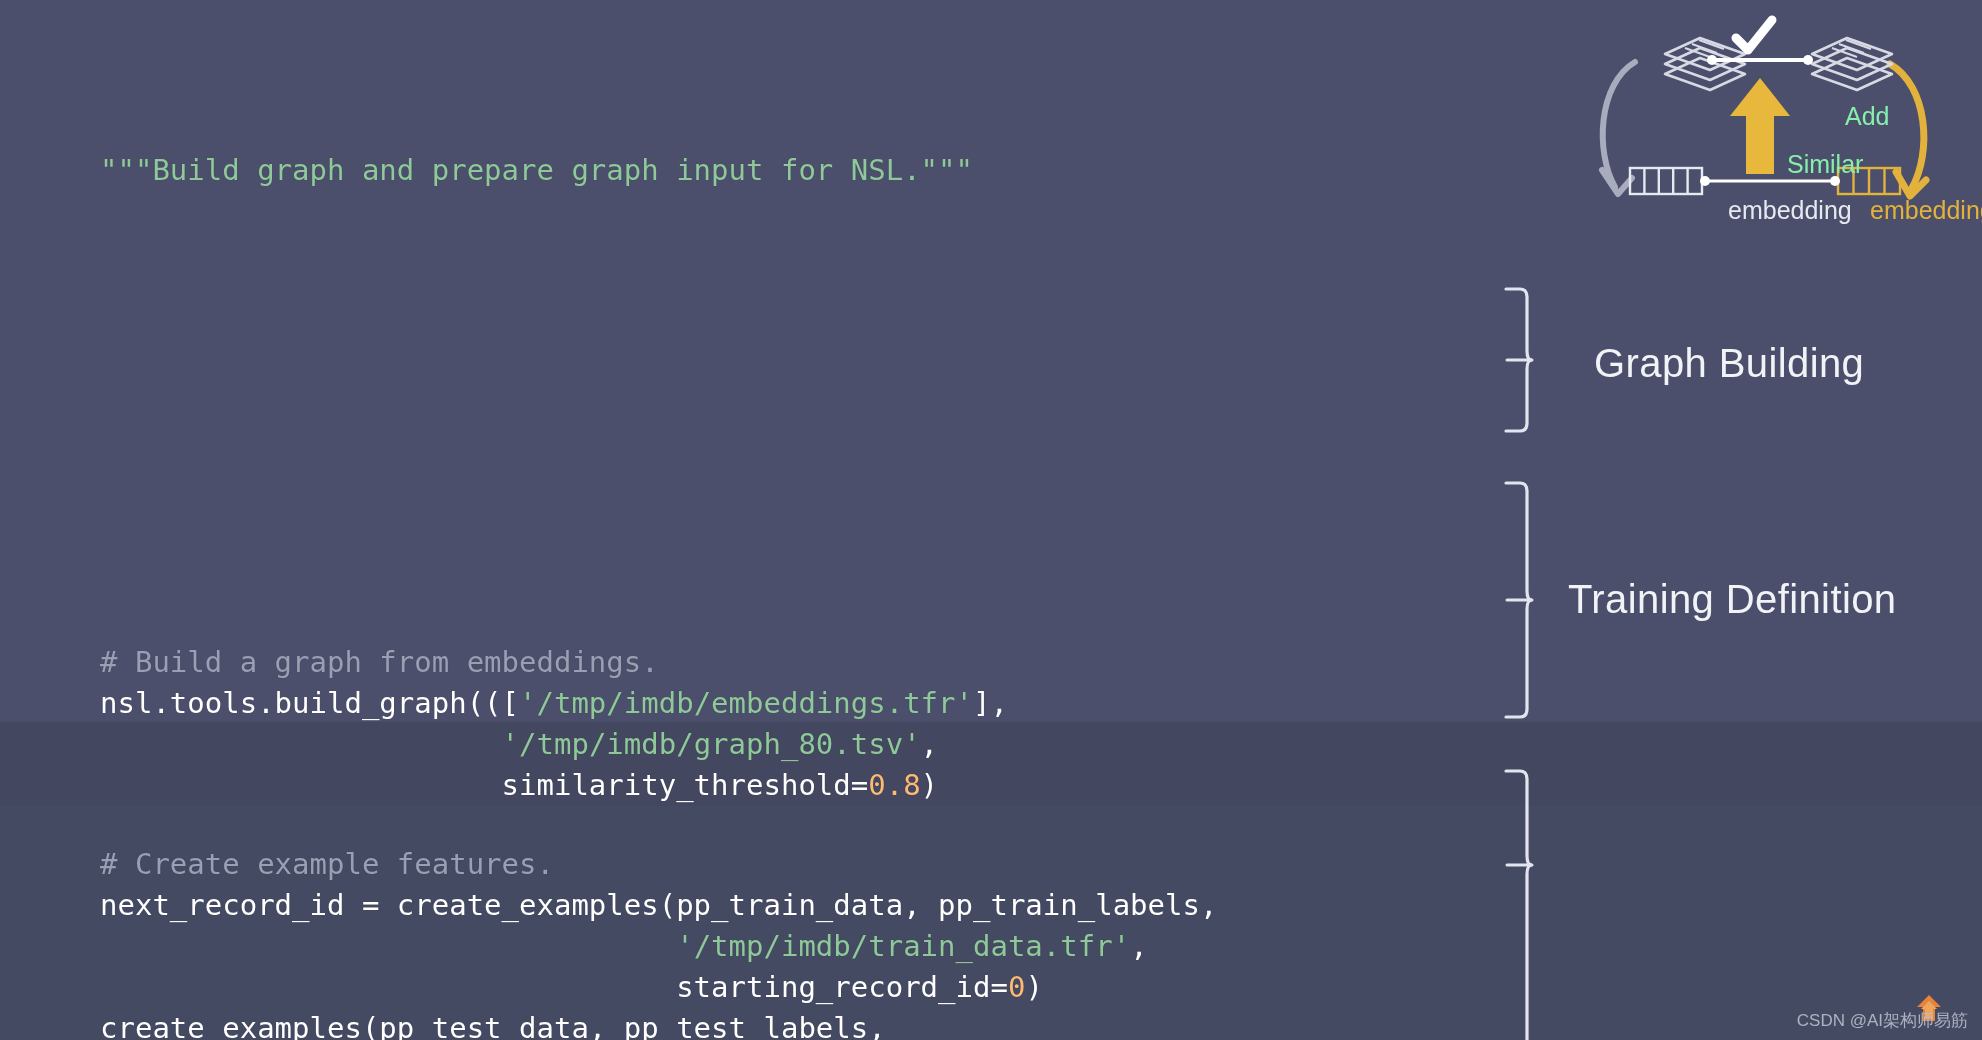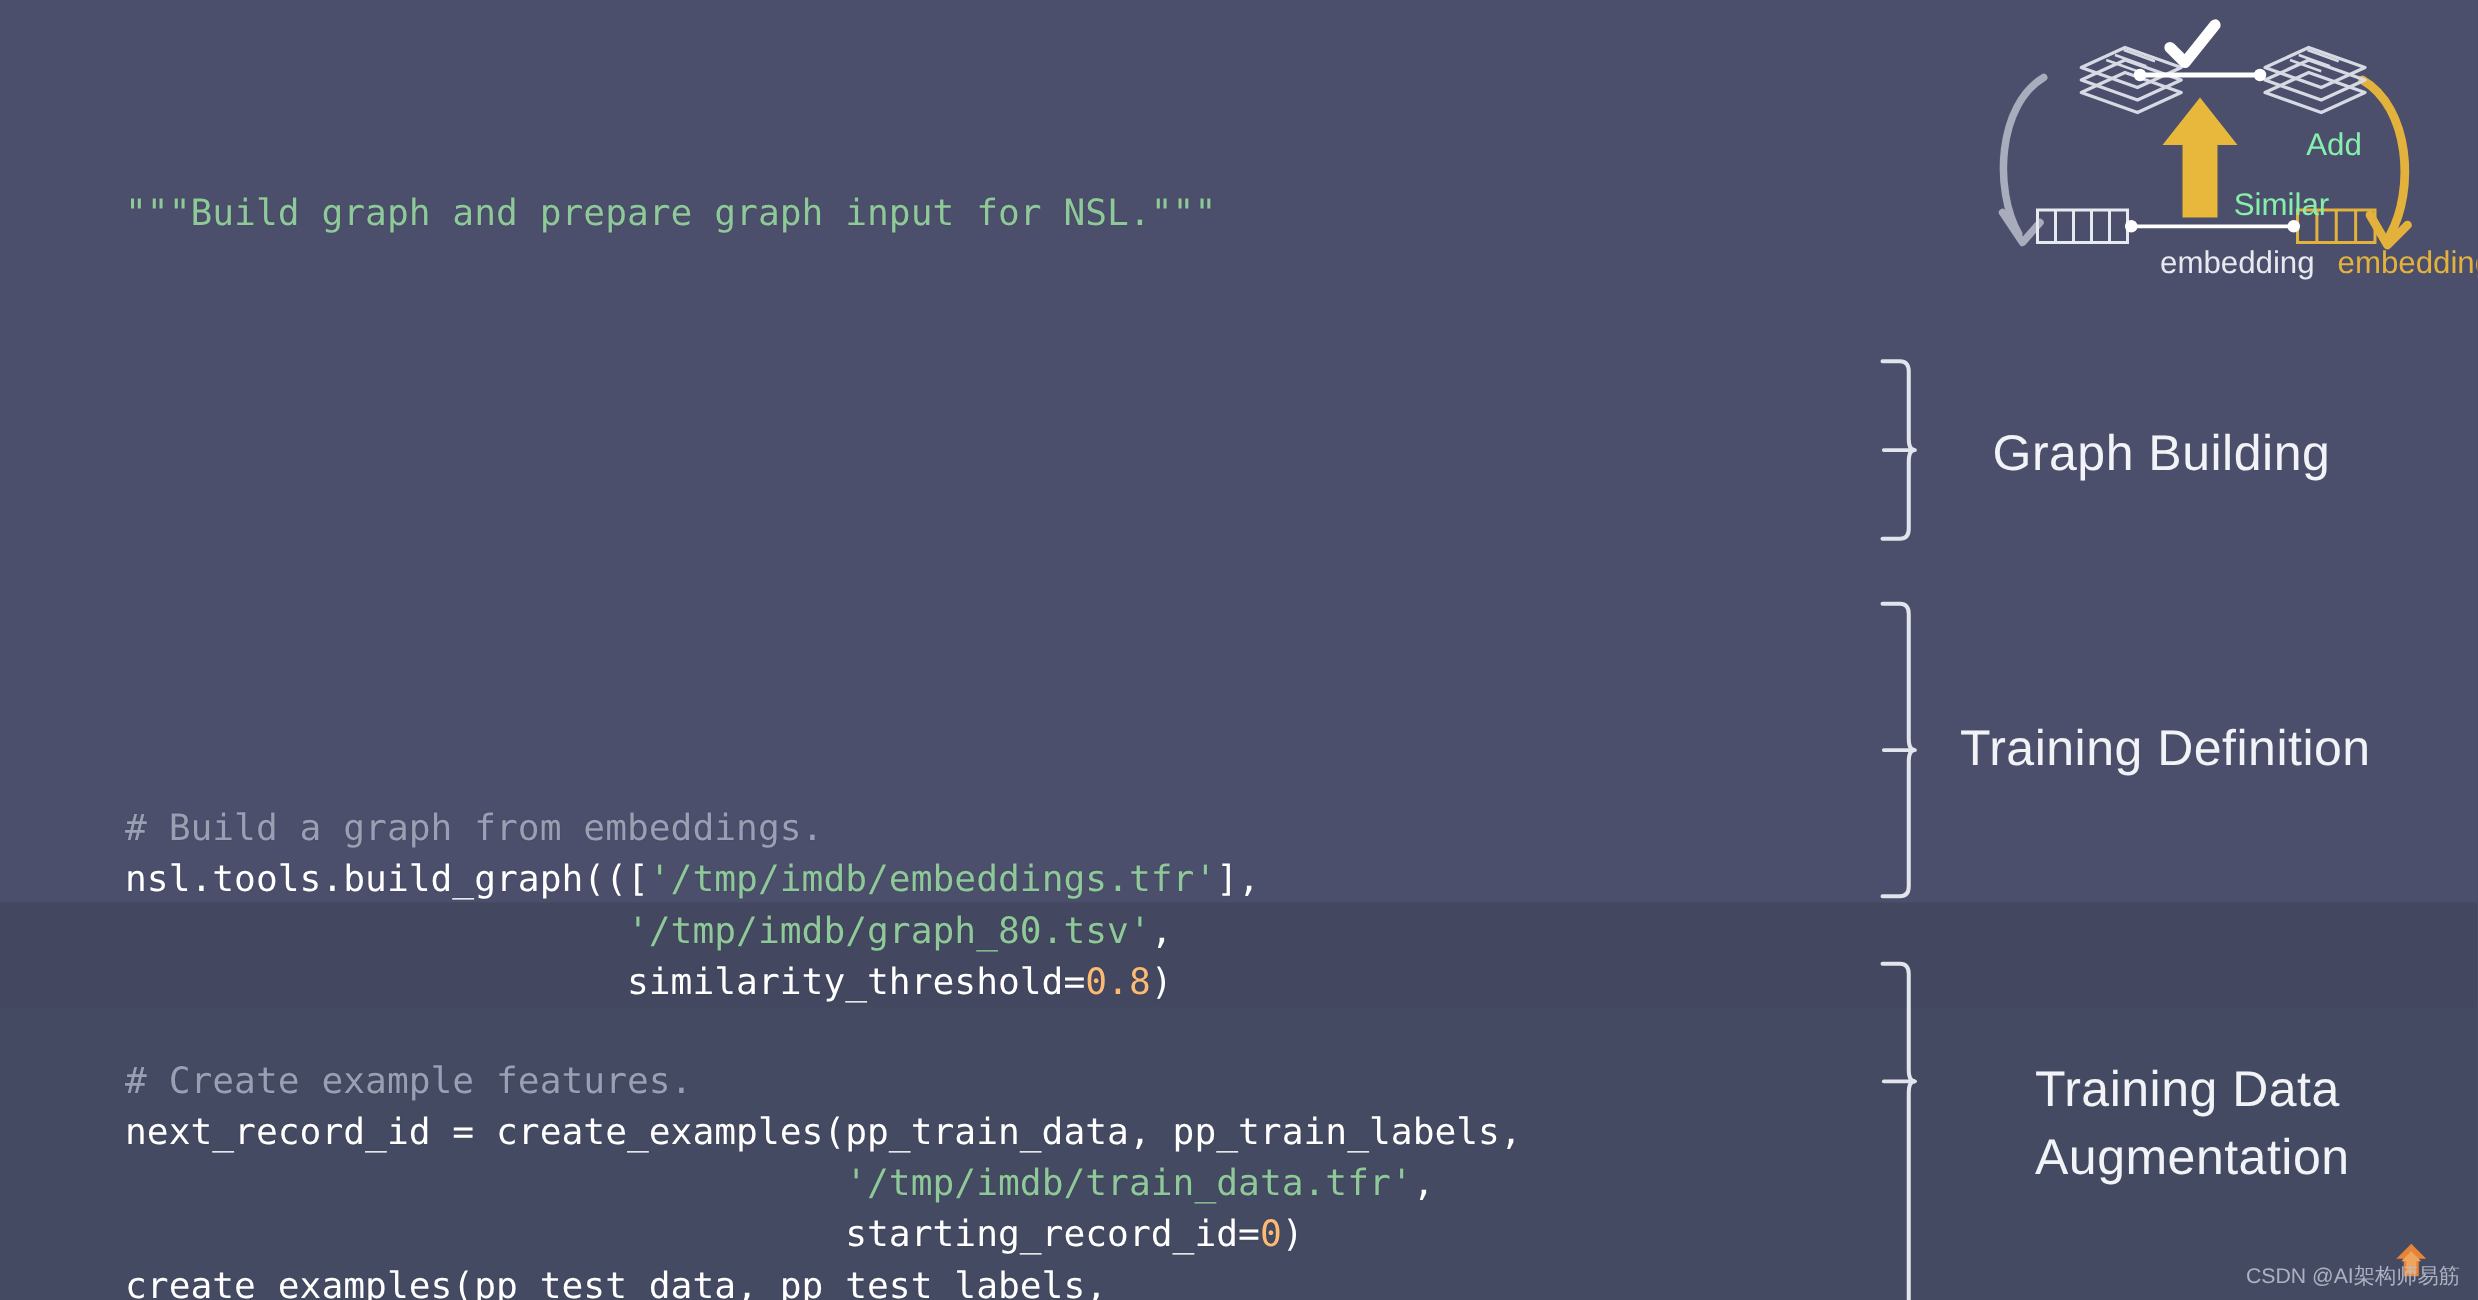--- a/index.html
+++ b/index.html
@@ -59,20 +59,21 @@
 
   .stage-label {
     position: absolute;
     color: #f2f3f7;
     font-family: "Liberation Sans", sans-serif;
     font-size: 40px;
     font-weight: 400;
     letter-spacing: .4px;
     line-height: 54px;
     white-space: pre-line;
+    text-align: right;
   }
 
   
   #diagram {
     position: absolute;
     left: 1540px;
     top: 2px;
     width: 442px;
     height: 240px;
   }
@@ -137,22 +138,20 @@
 
   <div class="brace" id="brace-3" style="top:768px;">
     <svg width="34" height="290" viewBox="0 0 34 290" fill="none">
       <path d="M26 3 H12 Q5 3 5 11 V88 Q5 97 0 97 Q5 97 5 106 V288" stroke="#e3e5ee" stroke-width="3.2" stroke-linecap="round" fill="none" transform="translate(30,0) scale(-1,1)"></path>
       <path d="M5 97 H30" stroke="#e3e5ee" stroke-width="3" stroke-linecap="round"></path>
     </svg>
   </div>
 
   <div class="stage-label" id="stage-label-0" style="left:1594px; top:336px;">Graph Building</div>
   <div class="stage-label" id="stage-label-1" style="left:1568px; top:572px;">Training Definition</div>
-  <div class="stage-label" id="stage-label-2" style="left:1628px; top:845px;">Training Data
-Augmentation</div>
 
   <div id="diagram">
     <svg width="442" height="240" viewBox="0 0 442 240">
 
       <g opacity="0.75">
         <path d="M95 60 C 58 82, 55 150, 75 185" stroke="#c9ccd8" stroke-width="6" fill="none" stroke-linecap="round"></path>
         <path d="M62 168 L78 192 L92 176" stroke="#c9ccd8" stroke-width="6" fill="none" stroke-linecap="round" stroke-linejoin="round"></path>
       </g>
 
       <g>

